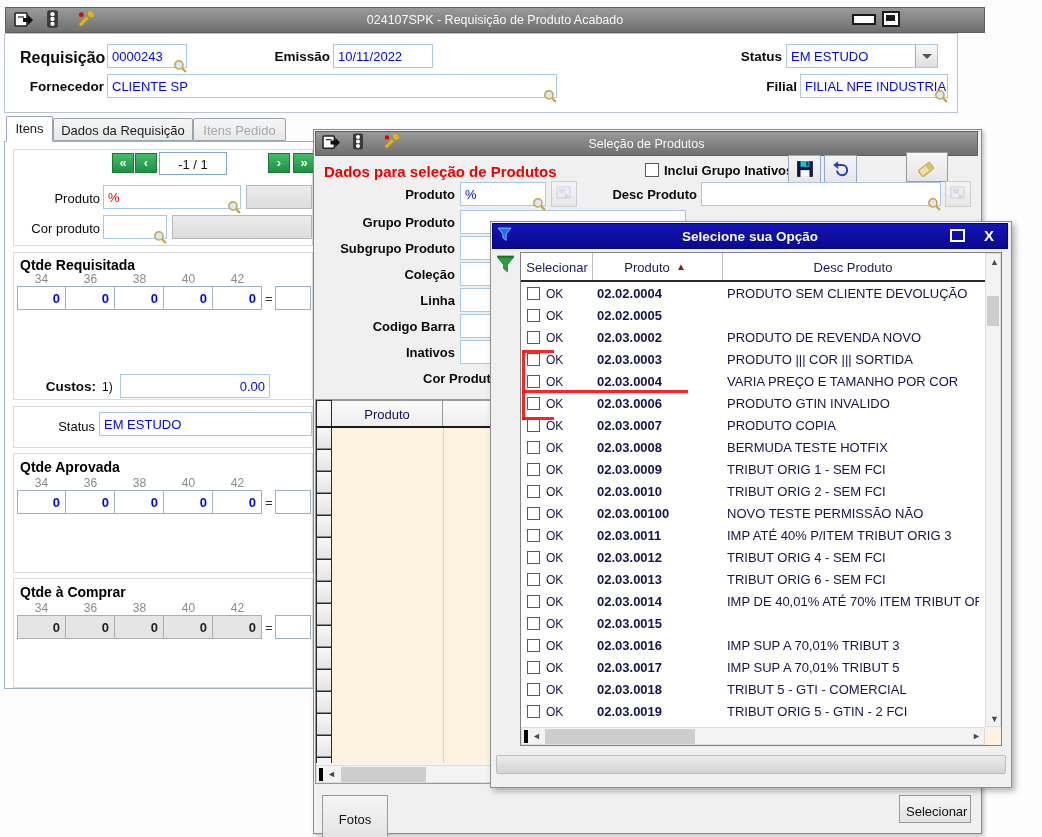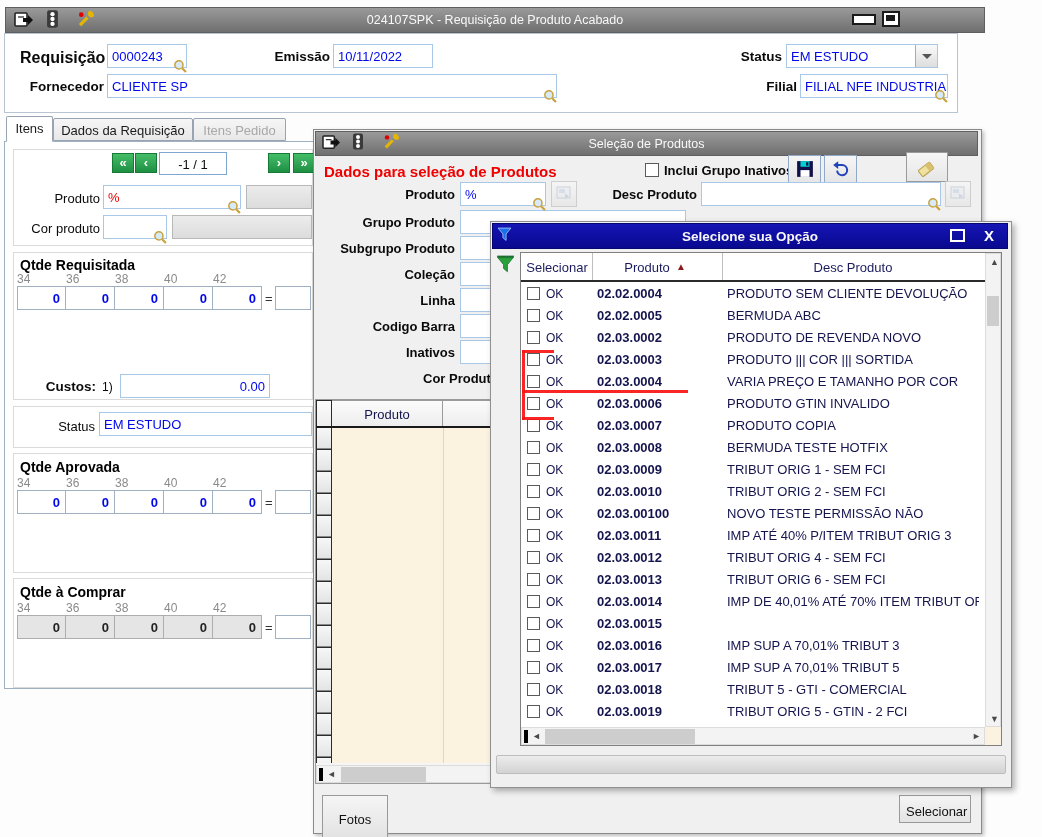--- a/index.html
+++ b/index.html
@@ -29,21 +29,21 @@
        border:1px solid #8FA9C6;text-align:center;padding-top:4px}
   .iconbtn.disabled{border-color:#C6C6C6;opacity:.8}
   .navbtn{position:absolute;width:22px;height:20px;box-sizing:border-box;
        background:linear-gradient(#45BE68,#1E8F43);border:1px solid #157A35;color:#fff;
        font:bold 13px "Liberation Sans",sans-serif;text-align:center;line-height:17px}
   .cb{position:absolute;width:14px;height:14px;background:#fff;border:1px solid #5A5A5A;box-sizing:border-box}
   .gbox{position:absolute;border:1px solid #DADADA;background:#fff;box-sizing:border-box}
   .gtitle{position:absolute;font:bold 14px "Liberation Sans",sans-serif;color:#000}
   
   .qsizes{position:absolute;font-size:0;white-space:nowrap}
-  .qsize{display:inline-block;width:49px;font:12px "Liberation Sans",sans-serif;color:#8A8A8A}
+  .qsize{display:inline-block;width:49px;text-align:center;font:12px "Liberation Sans",sans-serif;color:#8A8A8A}
   .qrow{position:absolute;font-size:0;white-space:nowrap}
   .qcell{display:inline-block;box-sizing:border-box;width:49px;height:24px;border:1px solid #9FB0C0;
          border-left:none;background:#fff;font:bold 13px "Liberation Sans",sans-serif;color:#0008E8;
          text-align:right;padding:4px 5px 0 0;vertical-align:top}
   .qrow .qcell:first-child,.qrow template+.qcell{border-left:1px solid #9FB0C0}
   .qrow.dis .qcell{background:#E5E5E5;color:#222;border-color:#ADADAD}
   .eq{position:absolute;font:13px "Liberation Sans",sans-serif;color:#333}
   .slivercell{position:absolute;box-sizing:border-box;border:1px solid #9FB0C0;background:#fff;height:24px}
   
   .tab{position:absolute;box-sizing:border-box;border:1px solid #98A4B2;
@@ -352,21 +352,20 @@
         <span class="rcb"></span>
         <span class="ok">OK</span>
         <span class="code">02.02.0004</span>
         <span class="desc">PRODUTO SEM CLIENTE DEVOLUÇÃO</span>
       </div>
 
       <div class="trow">
         <span class="rcb"></span>
         <span class="ok">OK</span>
         <span class="code">02.02.0005</span>
-        <span class="desc">BERMUDA ABC</span>
       </div>
 
       <div class="trow">
         <span class="rcb"></span>
         <span class="ok">OK</span>
         <span class="code">02.03.0002</span>
         <span class="desc">PRODUTO DE REVENDA NOVO</span>
       </div>
 
       <div class="trow">

